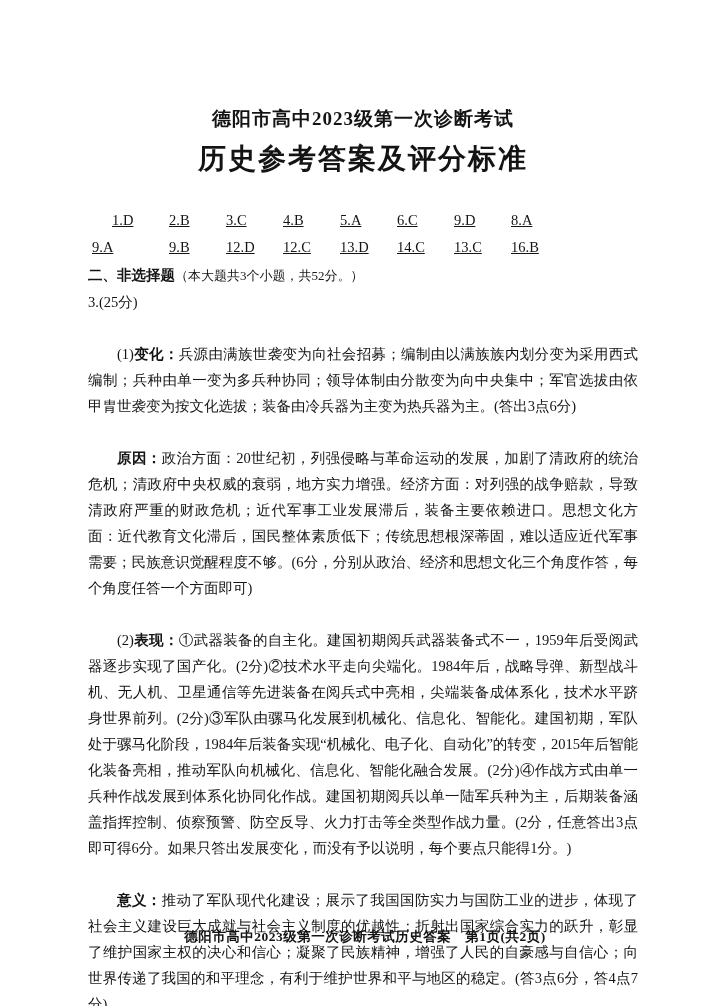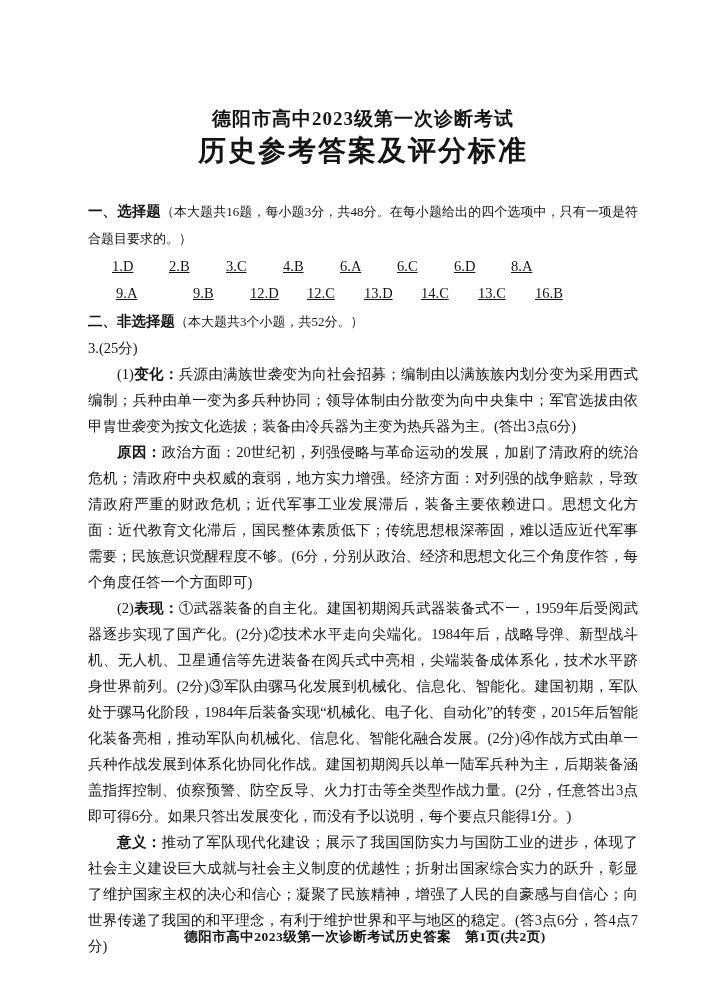--- a/index.html
+++ b/index.html
@@ -20,37 +20,38 @@
     text-align: center;
     font-size: 19px;
     font-weight: bold;
     letter-spacing: 1px;
   }
   .title2 {
     text-align: center;
     font-size: 28px;
     font-weight: bold;
     letter-spacing: 2px;
+    margin-top: 8px;
   }
   main {
     margin-top: 28px;
     font-size: 14.5px;
     line-height: 26px;
     text-align: justify;
   }
   .bold { font-weight: bold; }
   .note { font-size: 13px; }
   .section-head { text-align: justify; }
   .answers { padding: 1px 0; text-decoration: underline; }
   .ans-row { display: flex; padding-left: 24px; line-height: 27px; }
   .ans-row span { width: 57px; flex: none; }
   .ans-row.row2 { padding-left: 4px; }
-  .ans-row.row2 span:first-child { width: 77px; margin-left: 24px; }
+  .ans-row.row2 span:first-child { width: 77px; }
   .q-label { }
-  .para { text-indent: 2em; }
+  .para { text-indent: 2em; margin-top: 26px; }
   .page-footer {
     position: absolute;
     left: 4px; top: 928px;
     width: 722px;
     text-align: center;
     font-size: 13.5px;
     font-weight: bold;
     letter-spacing: 0.5px;
   }
 </style>
@@ -59,33 +60,30 @@
 
 <div class="page">
 
   <header>
     <div class="title1">德阳市高中2023级第一次诊断考试</div>
     <div class="title2">历史参考答案及评分标准</div>
   </header>
 
   <main>
 
-    <p class="section-head">
-      <span class="bold">一、选择题</span><span class="note">（本大题共16题，每小题3分，共48分。在每小题给出的四个选项中，只有一项是符合题目要求的。）</span>
-    </p>
 
     <div class="answers">
       <div class="ans-row row1">
         <span>1.D</span>
         <span>2.B</span>
         <span>3.C</span>
         <span>4.B</span>
-        <span>6.A</span>
+        <span>5.A</span>
         <span>6.C</span>
-        <span>6.D</span>
+        <span>9.D</span>
         <span>8.A</span>
       </div>
       <div class="ans-row row2">
         <span>9.A</span>
         <span>9.B</span>
         <span>12.D</span>
         <span>12.C</span>
         <span>13.D</span>
         <span>14.C</span>
         <span>13.C</span>

